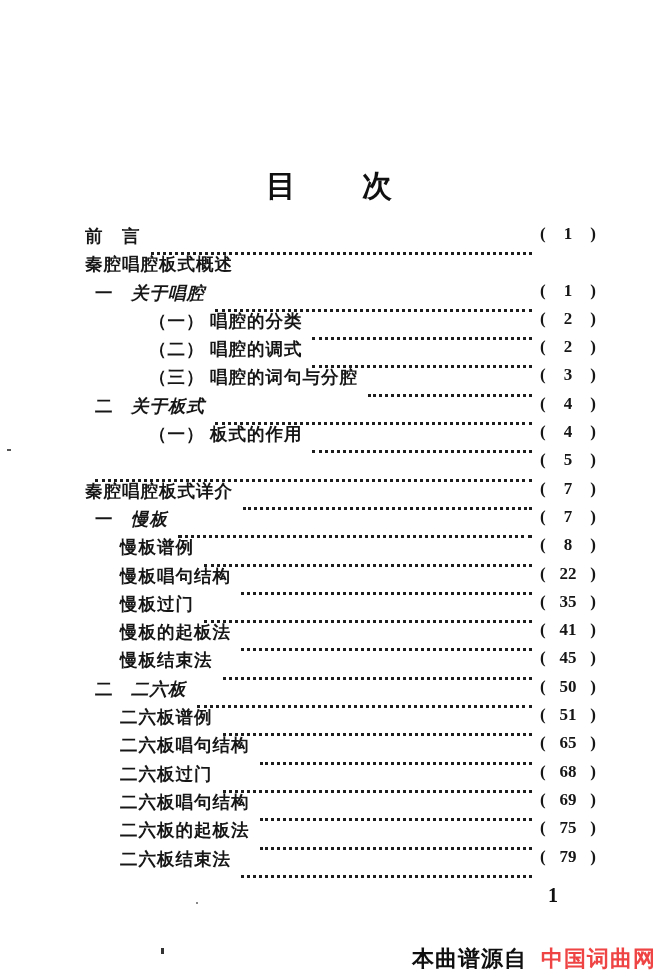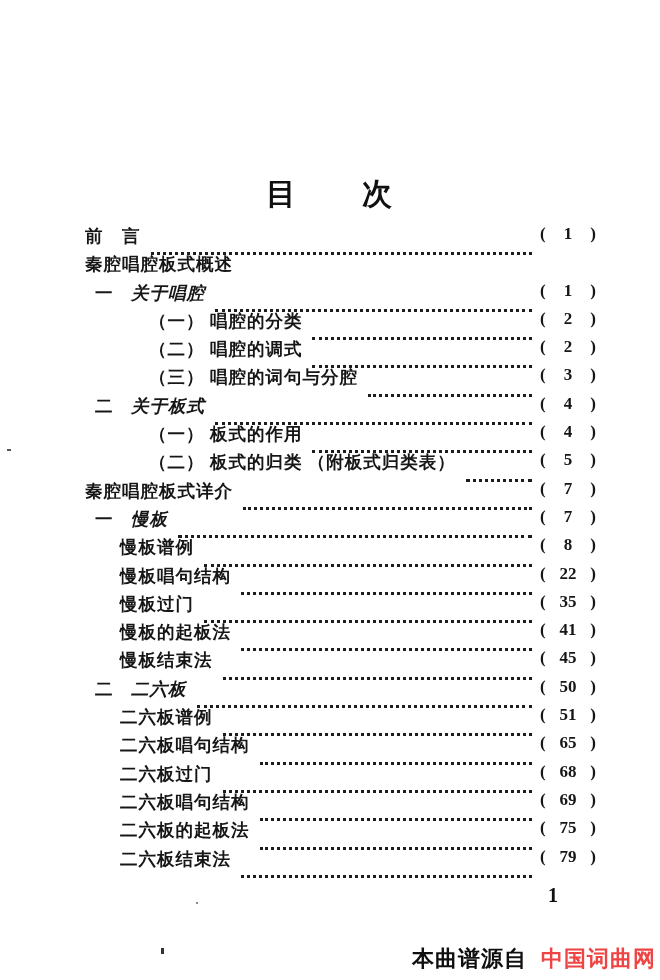--- a/index.html
+++ b/index.html
@@ -7,21 +7,21 @@
     position:relative;
     width:660px;height:980px;
     margin:0 auto;
     background:#ffffff;
     overflow:hidden;
     font-family:"Liberation Serif","DejaVu Serif",serif;
     color:#161616;
   }
   .title{
     position:absolute;
-    top:174px;left:0;right:0;
+    top:166px;left:0;right:0;
     margin:0;
     text-align:center;
     font-family:"Liberation Sans","DejaVu Sans",sans-serif;
     font-size:30px;
     font-weight:800;
     letter-spacing:2px;
     white-space:pre;
     color:#101010;
   }
   .toc{
@@ -103,21 +103,21 @@
 
   <div class="toc" id="toc">
       <div class="row lvl-h"><span class="label">前　言</span><span class="leader"></span><span class="pageno"><span>(</span><span class="pg">1</span><span>)</span></span></div>
       <div class="row lvl-h"><span class="label">秦腔唱腔板式概述</span></div>
       <div class="row lvl-num"><span class="num">一</span><span class="label">关于唱腔</span><span class="leader"></span><span class="pageno"><span>(</span><span class="pg">1</span><span>)</span></span></div>
       <div class="row lvl-paren"><span class="label">（一） 唱腔的分类</span><span class="leader"></span><span class="pageno"><span>(</span><span class="pg">2</span><span>)</span></span></div>
       <div class="row lvl-paren"><span class="label">（二） 唱腔的调式</span><span class="leader"></span><span class="pageno"><span>(</span><span class="pg">2</span><span>)</span></span></div>
       <div class="row lvl-paren"><span class="label">（三） 唱腔的词句与分腔</span><span class="leader"></span><span class="pageno"><span>(</span><span class="pg">3</span><span>)</span></span></div>
       <div class="row lvl-num"><span class="num">二</span><span class="label">关于板式</span><span class="leader"></span><span class="pageno"><span>(</span><span class="pg">4</span><span>)</span></span></div>
       <div class="row lvl-paren"><span class="label">（一） 板式的作用</span><span class="leader"></span><span class="pageno"><span>(</span><span class="pg">4</span><span>)</span></span></div>
-      <div class="row lvl-paren"><span class="label">（二） 板式的归类 （附板式归类表）</span><span class="leader"></span><span class="pageno"><span>(</span><span class="pg">5</span><span>)</span></span></div>
+      <div class="row lvl-paren"><span class="leader"></span><span class="pageno"><span>(</span><span class="pg">5</span><span>)</span></span></div>
       <div class="row lvl-h"><span class="label">秦腔唱腔板式详介</span><span class="leader"></span><span class="pageno"><span>(</span><span class="pg">7</span><span>)</span></span></div>
       <div class="row lvl-num"><span class="num">一</span><span class="label">慢板</span><span class="leader"></span><span class="pageno"><span>(</span><span class="pg">7</span><span>)</span></span></div>
       <div class="row lvl-plain"><span class="label">慢板谱例</span><span class="leader"></span><span class="pageno"><span>(</span><span class="pg">8</span><span>)</span></span></div>
       <div class="row lvl-plain"><span class="label">慢板唱句结构</span><span class="leader"></span><span class="pageno"><span>(</span><span class="pg">22</span><span>)</span></span></div>
       <div class="row lvl-plain"><span class="label">慢板过门</span><span class="leader"></span><span class="pageno"><span>(</span><span class="pg">35</span><span>)</span></span></div>
       <div class="row lvl-plain"><span class="label">慢板的起板法</span><span class="leader"></span><span class="pageno"><span>(</span><span class="pg">41</span><span>)</span></span></div>
       <div class="row lvl-plain"><span class="label">慢板结束法</span><span class="leader"></span><span class="pageno"><span>(</span><span class="pg">45</span><span>)</span></span></div>
       <div class="row lvl-num"><span class="num">二</span><span class="label">二六板</span><span class="leader"></span><span class="pageno"><span>(</span><span class="pg">50</span><span>)</span></span></div>
       <div class="row lvl-plain"><span class="label">二六板谱例</span><span class="leader"></span><span class="pageno"><span>(</span><span class="pg">51</span><span>)</span></span></div>
       <div class="row lvl-plain"><span class="label">二六板唱句结构</span><span class="leader"></span><span class="pageno"><span>(</span><span class="pg">65</span><span>)</span></span></div>

